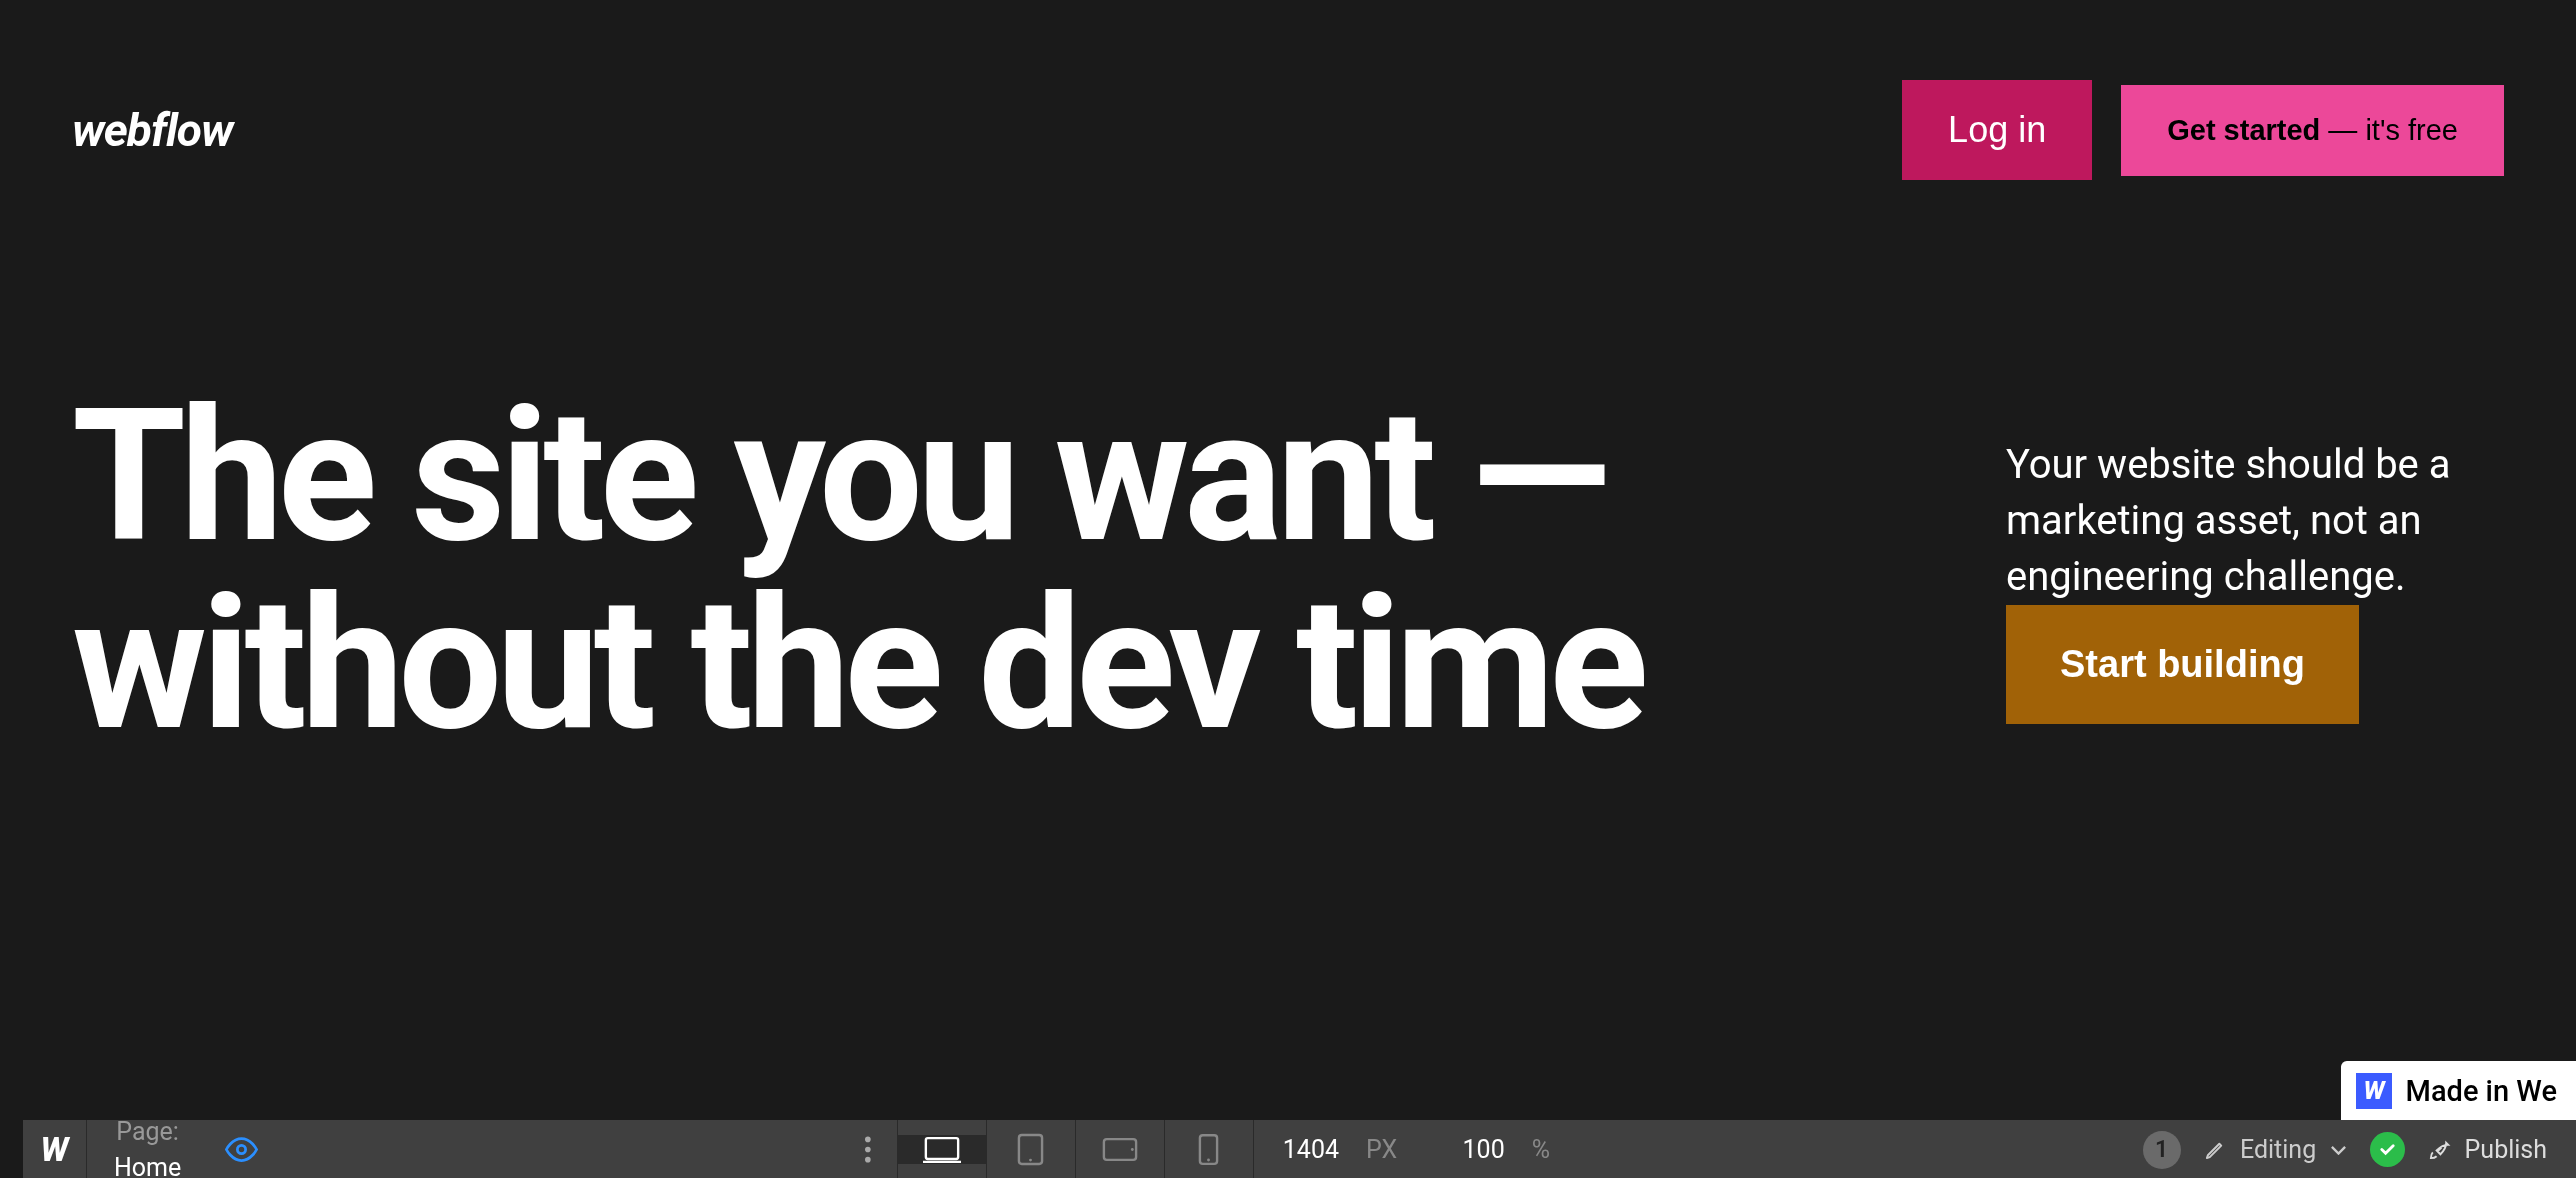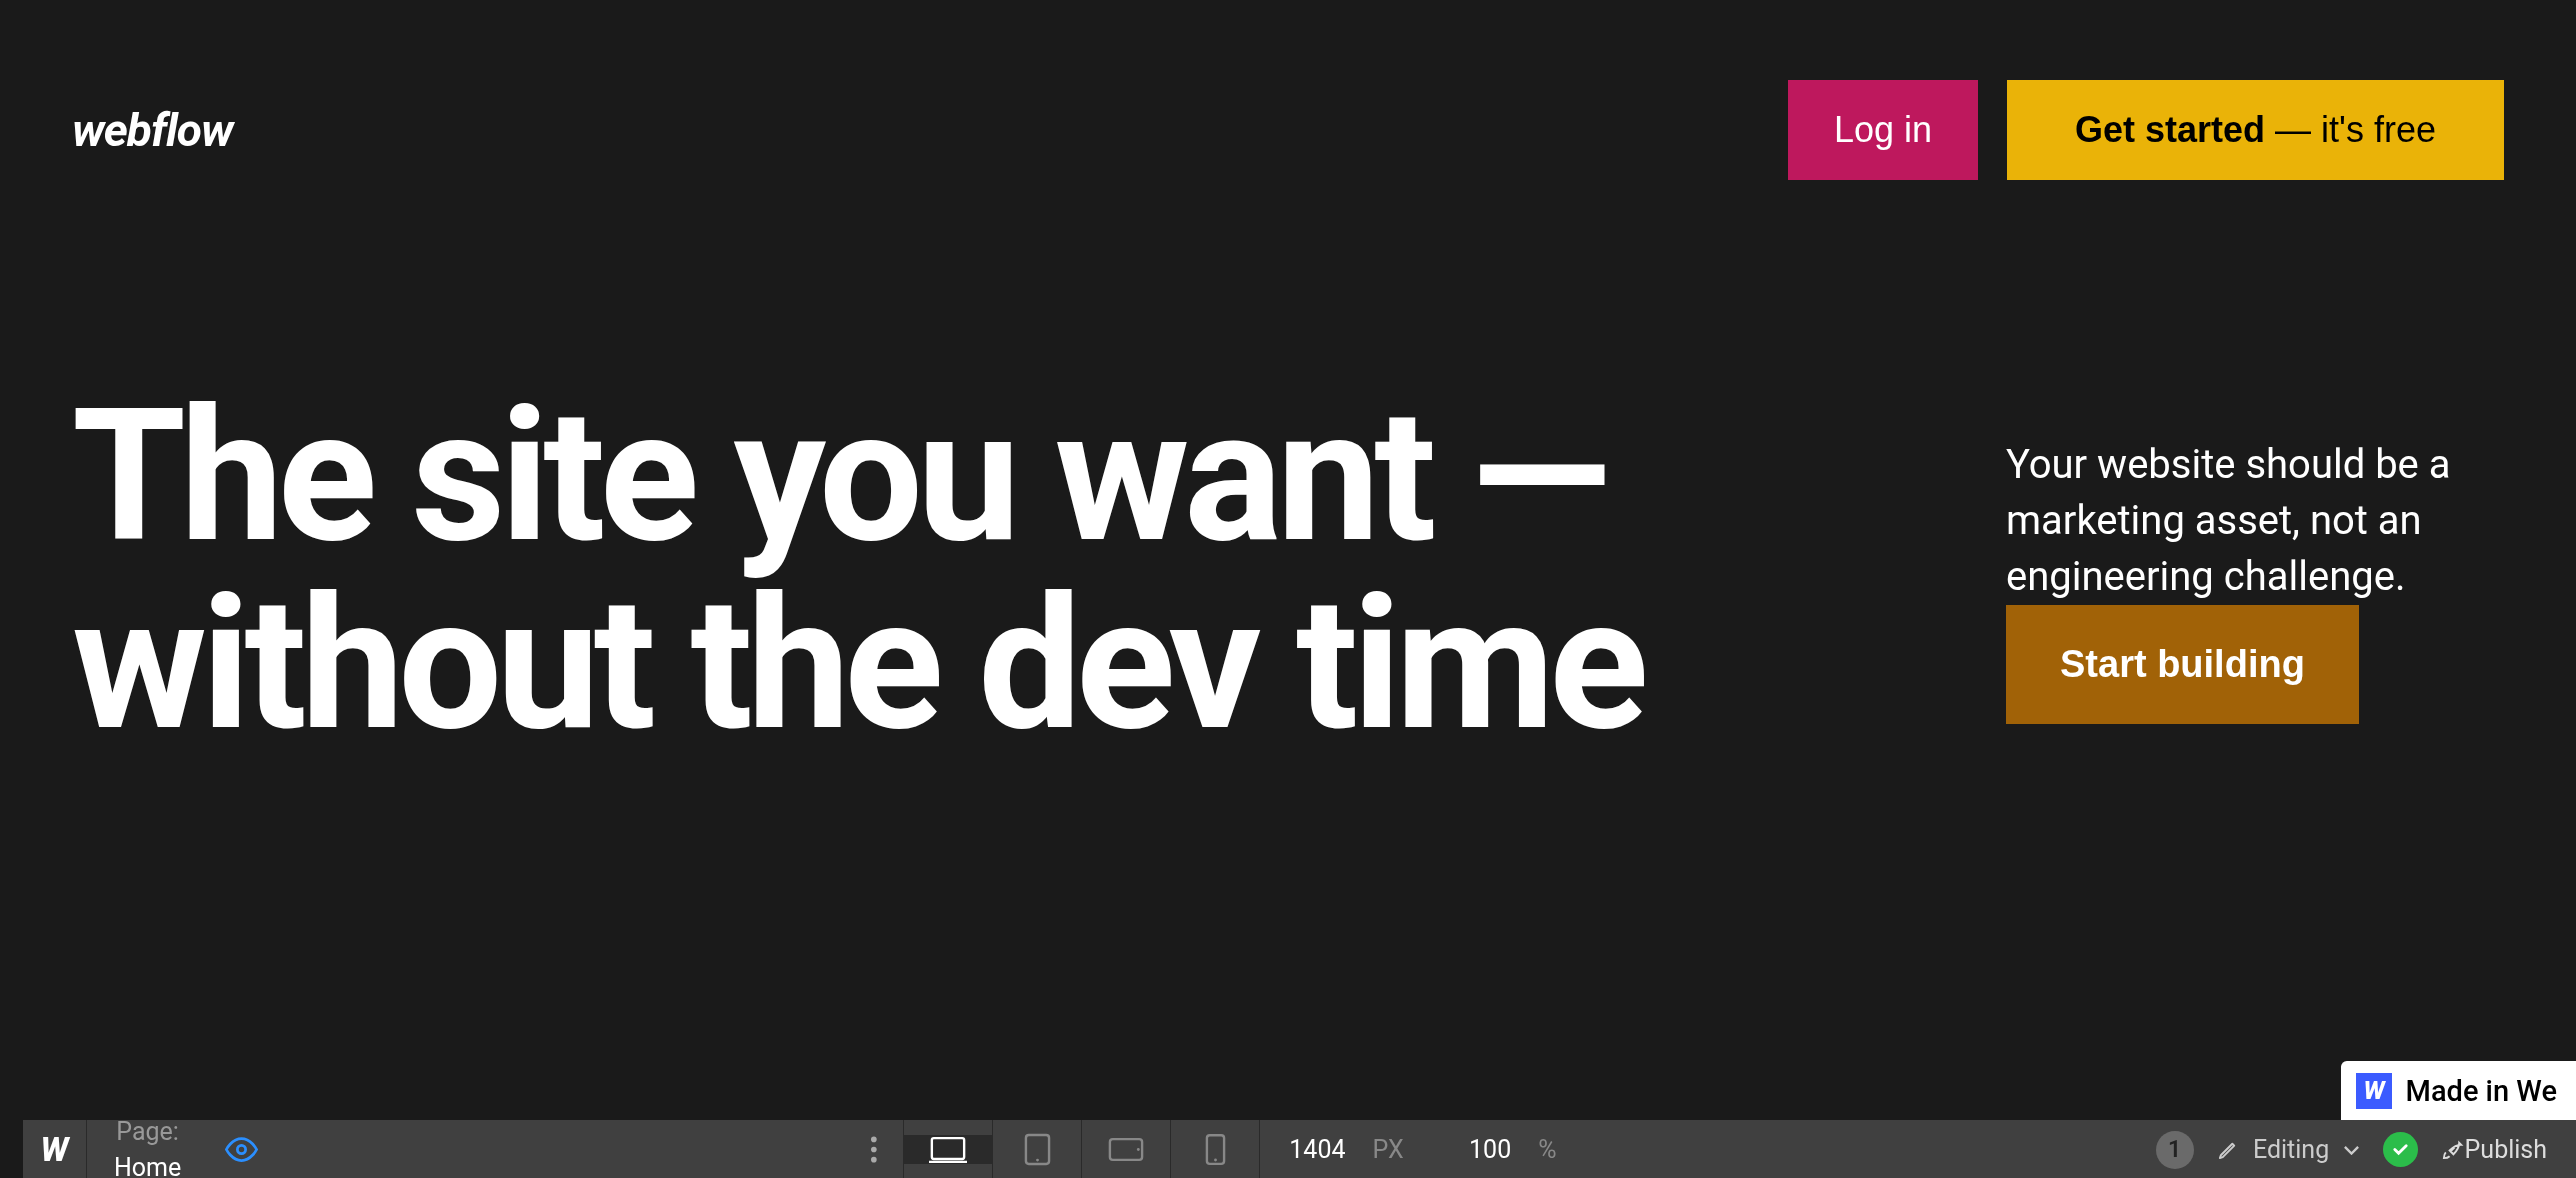--- a/index.html
+++ b/index.html
@@ -42,25 +42,25 @@
     .login-btn {
       background: #be185d;
       color: #fff;
       border: none;
       padding: 29px 46px;
       font-size: 36px;
       font-weight: 500;
       cursor: pointer;
     }
     .getstarted-btn {
-      background: #eab308;
+      background: #ec4899;
       color: #000;
       border: none;
-      padding: 29px 68px;
-      font-size: 36px;
+      padding: 29px 46px;
+      font-size: 29px;
       font-weight: 400;
       cursor: pointer;
     }
     .getstarted-btn .bold {
       font-weight: 700;
     }
     .getstarted-btn .light {
       font-weight: 400;
     }
     .hero {
@@ -197,21 +197,21 @@
       height: 35px;
       border-radius: 50%;
       background: #2bbd4a;
       display: flex;
       align-items: center;
       justify-content: center;
     }
     .bb-publish {
       display: flex;
       align-items: center;
-      gap: 1px;
+      gap: 14px;
       color: #ddd;
       cursor: pointer;
     }
     .madein-badge {
       position: absolute;
       bottom: 59px;
       right: 0;
       background: #fff;
       color: #000;
       padding: 11.5px 19px 11.5px 15.3px;

